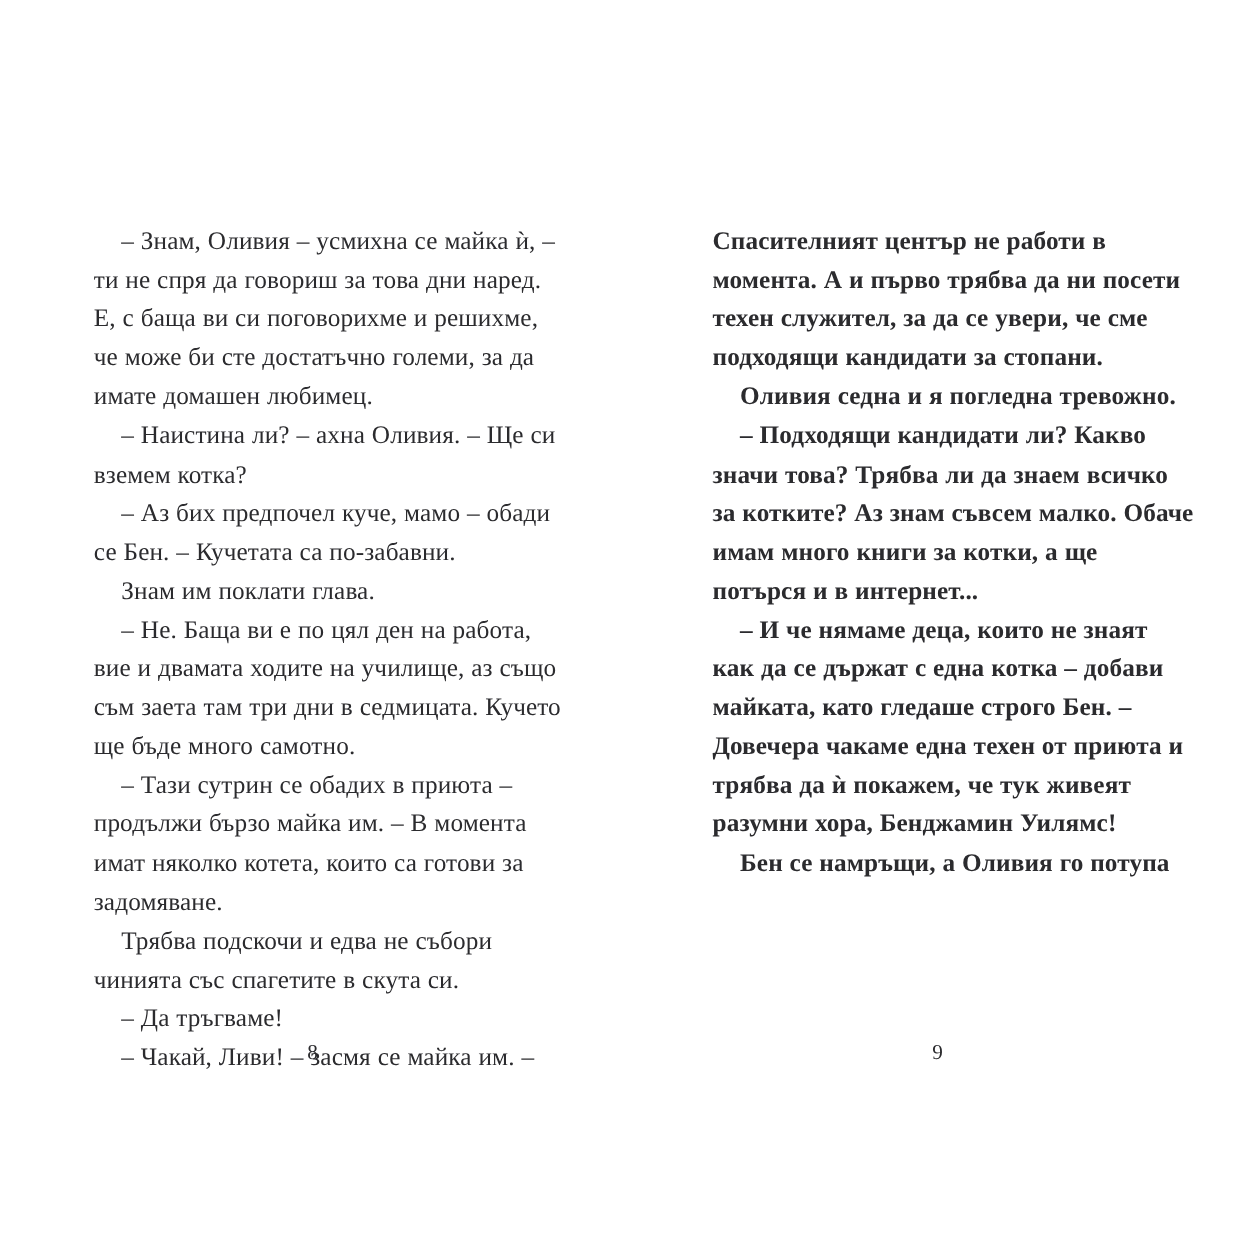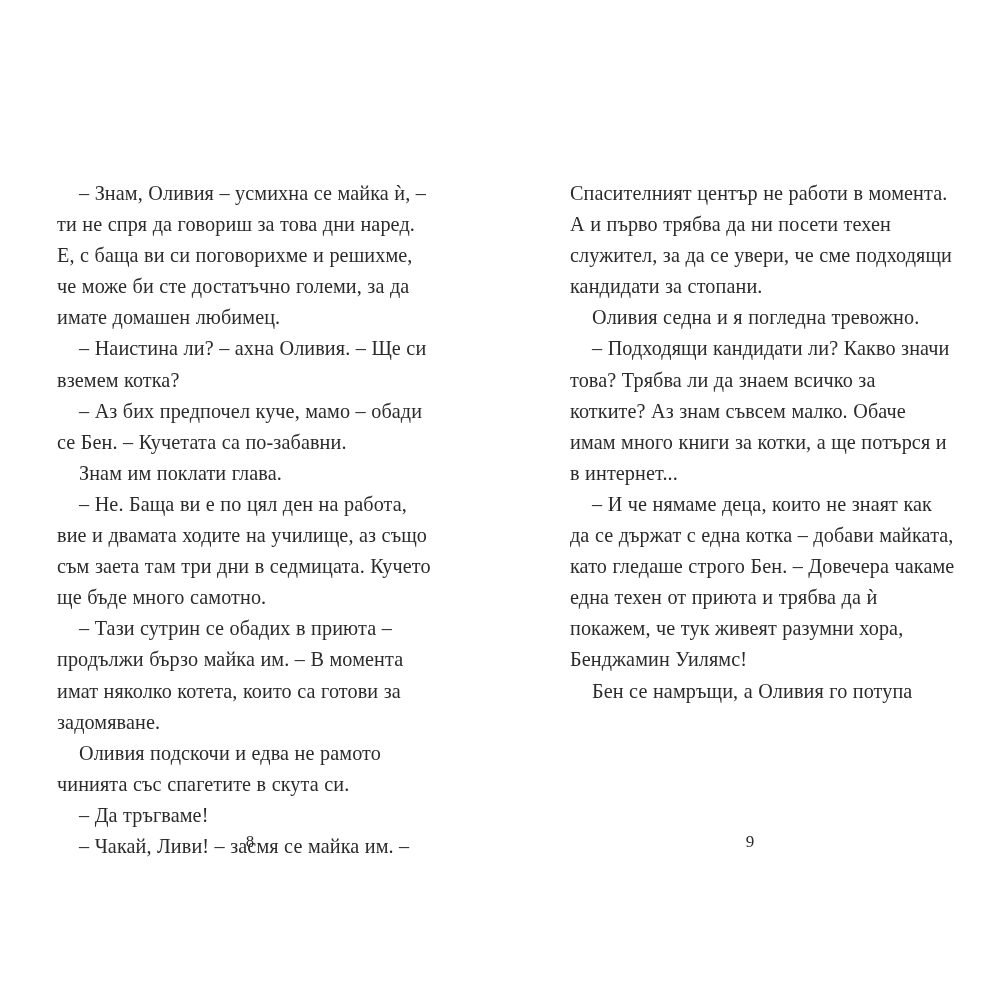--- a/index.html
+++ b/index.html
@@ -28,30 +28,31 @@
   .page {
     position: relative;
     width: 500px;
     height: 1000px;
     box-sizing: border-box;
     background: #ffffff;
   }
 
   .page-left .text-block {
     position: absolute;
-    left: 57px;
+    left: 75px;
     top: 178px;
     width: 380px;
   }
 
   .page-right .text-block {
     position: absolute;
     left: 70px;
     top: 178px;
     width: 385px;
+    font-weight: bold;
   }
 
   .text-block {
     font-size: 20.2px;
     line-height: 31.1px;
     text-align: left;
     color: #2b2b2e;
     letter-spacing: 0.1px;
     word-spacing: 0.3px;
   }
@@ -87,21 +88,21 @@
 <div class="spread">
 
   <div class="page page-left">
     <div class="text-block">
       <p class="para">– Знам, Оливия – усмихна се майка ѝ, – ти не спря да говориш за това дни наред. Е, с баща ви си поговорихме и решихме, че може би сте достатъчно големи, за да имате домашен любимец.</p>
       <p class="para">– Наистина ли? – ахна Оливия. – Ще си вземем котка?</p>
       <p class="para">– Аз бих предпочел куче, мамо – обади се Бен. – Кучетата са по-забавни.</p>
       <p class="para">Знам им поклати глава.</p>
       <p class="para">– Не. Баща ви е по цял ден на работа, вие и двамата ходите на училище, аз също съм заета там три дни в седмицата. Кучето ще бъде много самотно.</p>
       <p class="para">– Тази сутрин се обадих в приюта – продължи бързо майка им. – В момента имат няколко котета, които са готови за задомяване.</p>
-      <p class="para">Оливия подскочи и едва не рамото чинията със спагетите в скута си.</p>
+      <p class="para">Трябва подскочи и едва не събори чинията със спагетите в скута си.</p>
       <p class="para">– Да тръгваме!</p>
       <p class="para">– Чакай, Ливи! – засмя се майка им. –</p>
     </div>
     <div class="folio">8</div>
   </div>
 
   <div class="page page-right">
     <div class="text-block">
       <p class="para no-indent">Спасителният център не работи в момента. А и първо трябва да ни посети техен служител, за да се увери, че сме подходящи кандидати за стопани.</p>
       <p class="para">Оливия седна и я погледна тревожно.</p>

